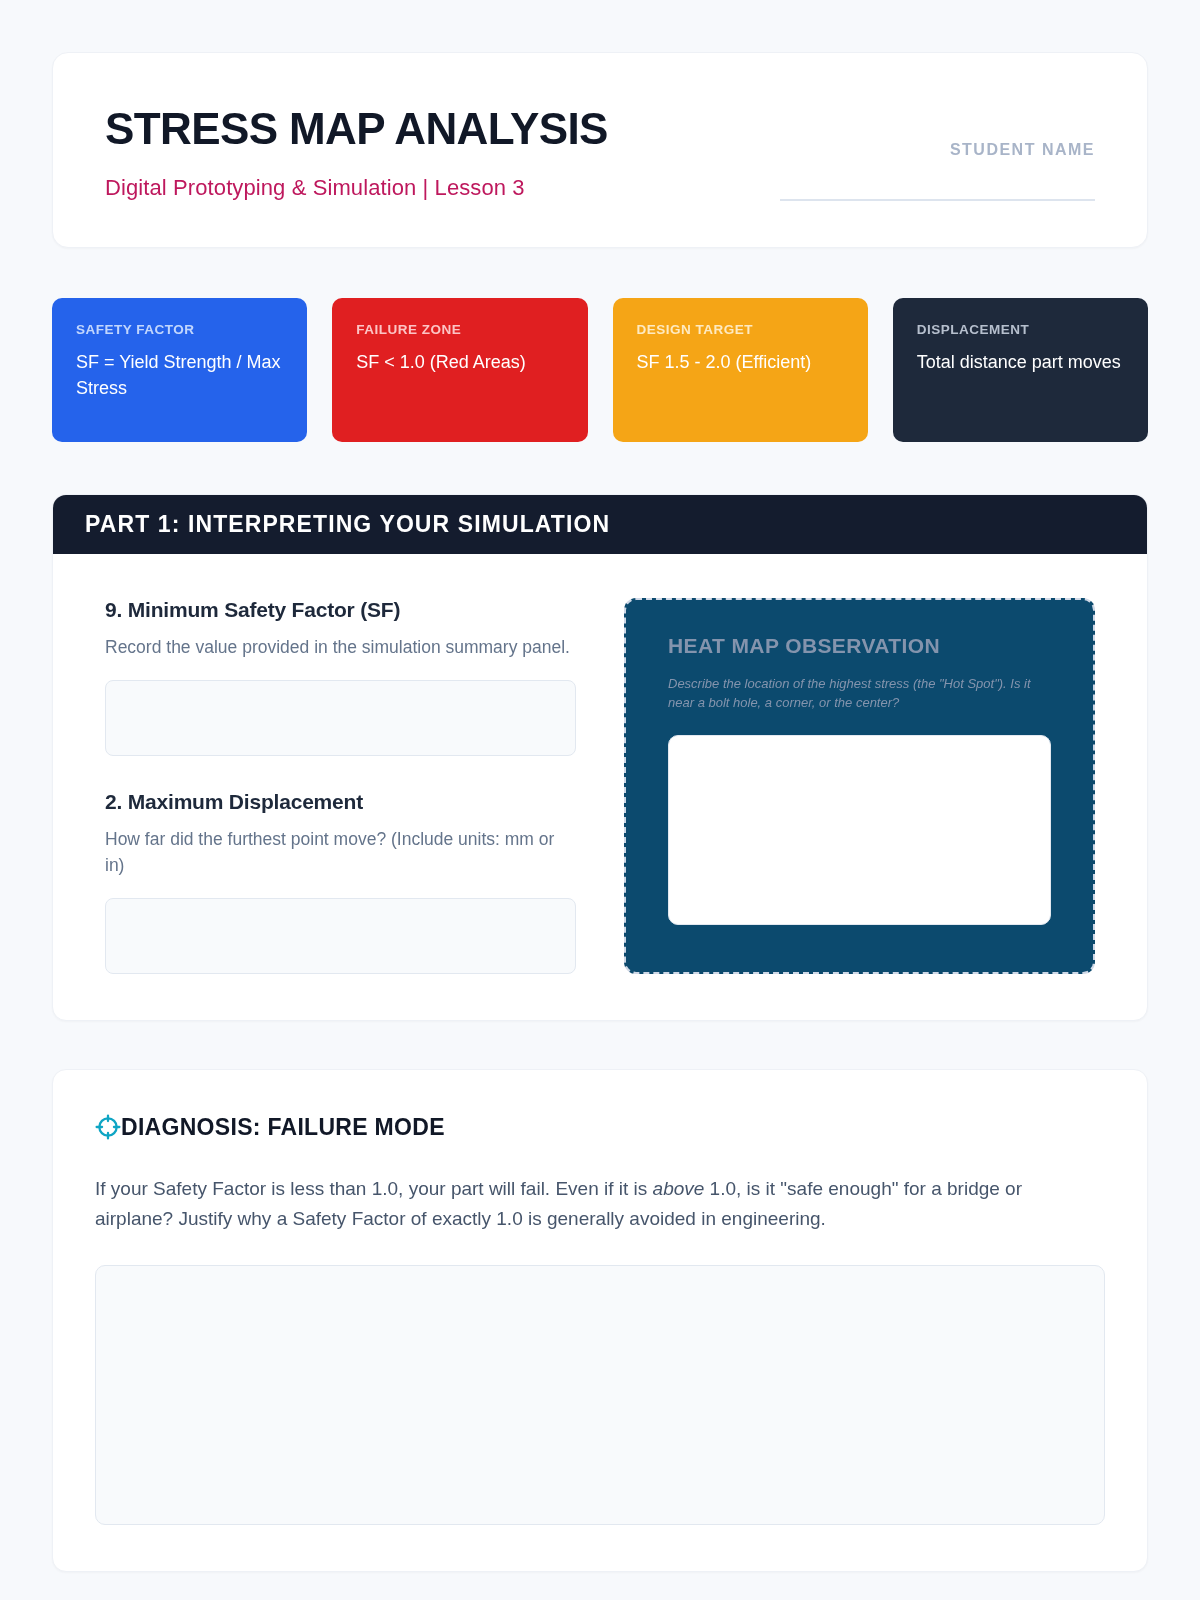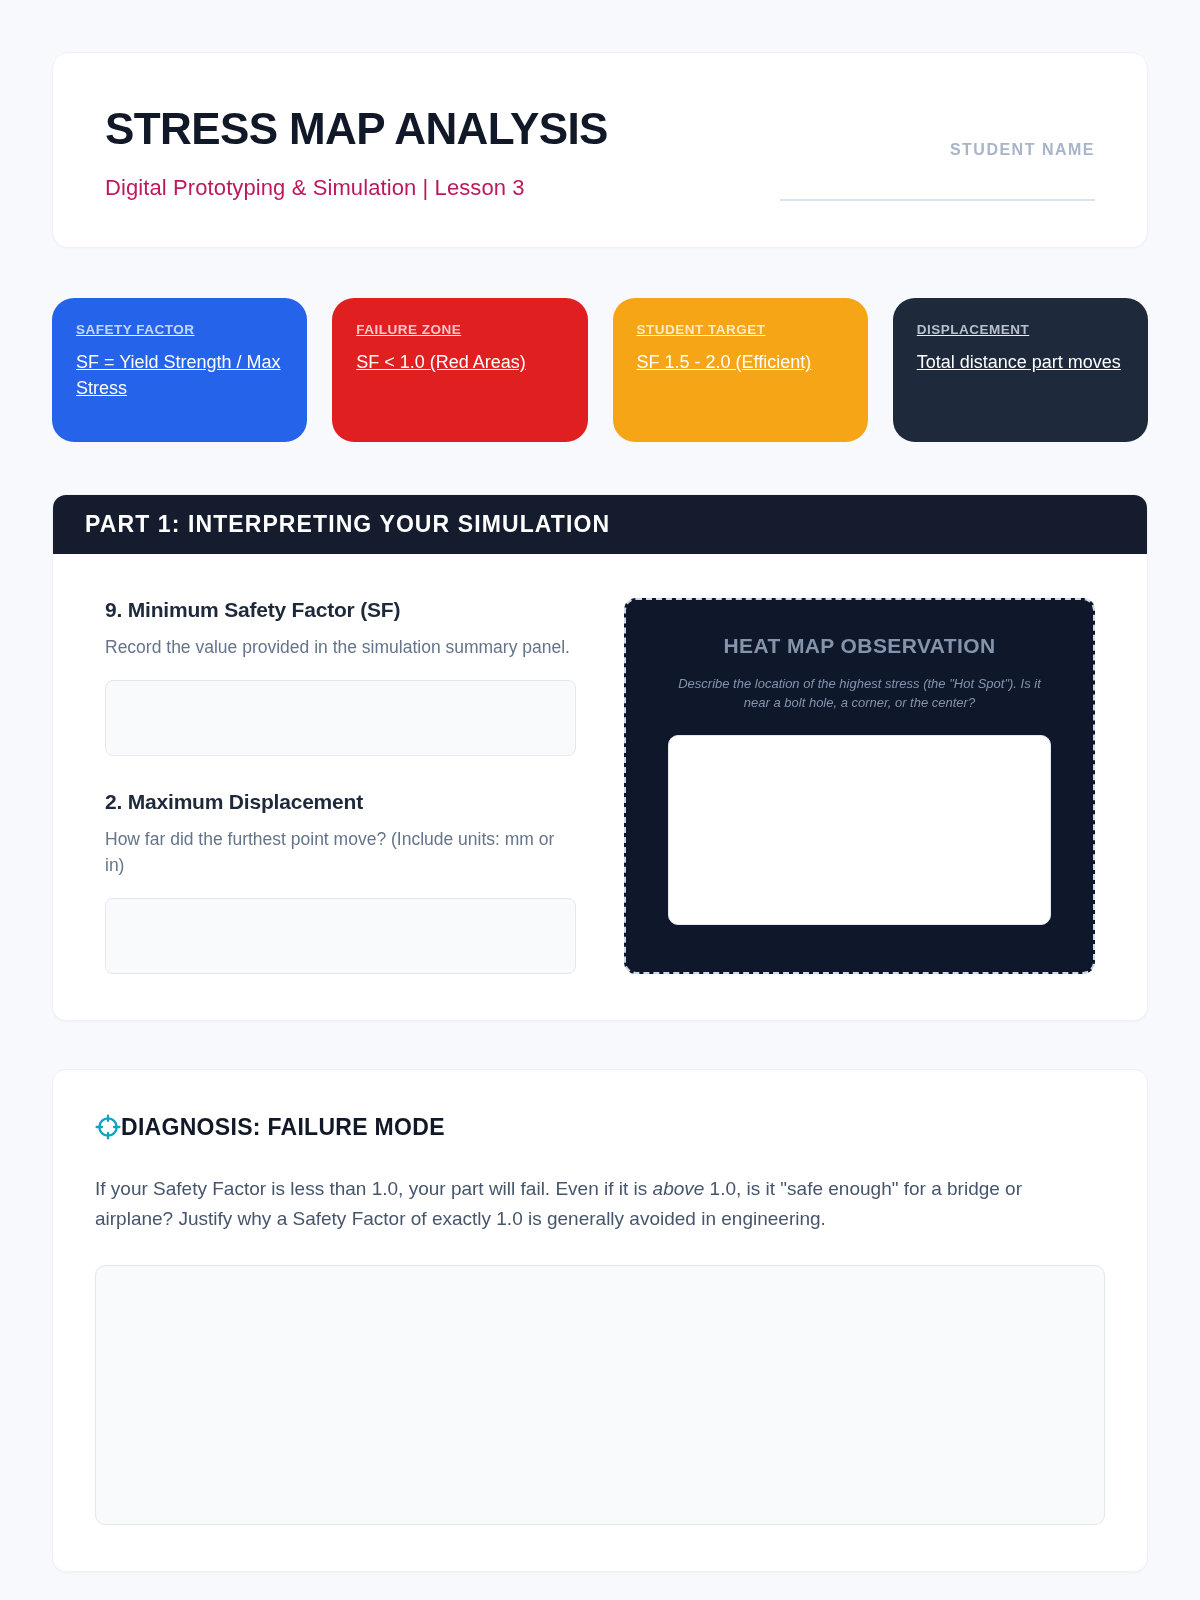--- a/index.html
+++ b/index.html
@@ -65,24 +65,23 @@
   }
 
   
   .key-cards {
     display: grid;
     grid-template-columns: repeat(4, 1fr);
     gap: 25px;
     margin-top: 50px;
   }
   .key-card {
-    border-radius: 22px;
+    border-radius: 10px;
     padding: 24px 24px 40px 24px;
     min-height: 140px;
-    text-decoration: underline;
   }
   .key-card .k-label {
     font-size: 13.5px;
     font-weight: 700;
     letter-spacing: 0.5px;
     margin-bottom: 12px;
     opacity: 0.92;
   }
   .key-card .k-text {
     font-size: 18px;
@@ -141,23 +140,23 @@
     height: 76px;
     background: #f8fafc;
     border: 1px solid #e2e8f0;
     border-radius: 8px;
   }
 
   
   .heatmap-panel {
     border: 2px dashed #cfd8e6;
     border-radius: 12px;
-    background: #0f172a;
+    background: #0c4a6e;
     padding: 34px 42px 36px 42px;
-    text-align: center;
+    text-align: left;
   }
   .hm-title {
     font-size: 21px;
     font-weight: 700;
     letter-spacing: 0.4px;
     color: #8494ad;
   }
   .hm-desc {
     margin-top: 16px;
     font-size: 13px;
@@ -227,21 +226,21 @@
   <div class="key-cards">
     <div class="key-card kc-blue">
       <div class="k-label">SAFETY FACTOR</div>
       <div class="k-text">SF = Yield Strength / Max Stress</div>
     </div>
     <div class="key-card kc-red">
       <div class="k-label">FAILURE ZONE</div>
       <div class="k-text">SF &lt; 1.0 (Red Areas)</div>
     </div>
     <div class="key-card kc-amber">
-      <div class="k-label">STUDENT TARGET</div>
+      <div class="k-label">DESIGN TARGET</div>
       <div class="k-text">SF 1.5 - 2.0 (Efficient)</div>
     </div>
     <div class="key-card kc-navy">
       <div class="k-label">DISPLACEMENT</div>
       <div class="k-text">Total distance part moves</div>
     </div>
   </div>
 
   <div class="part-card">
     <div class="part-header">PART 1: INTERPRETING YOUR SIMULATION</div>

